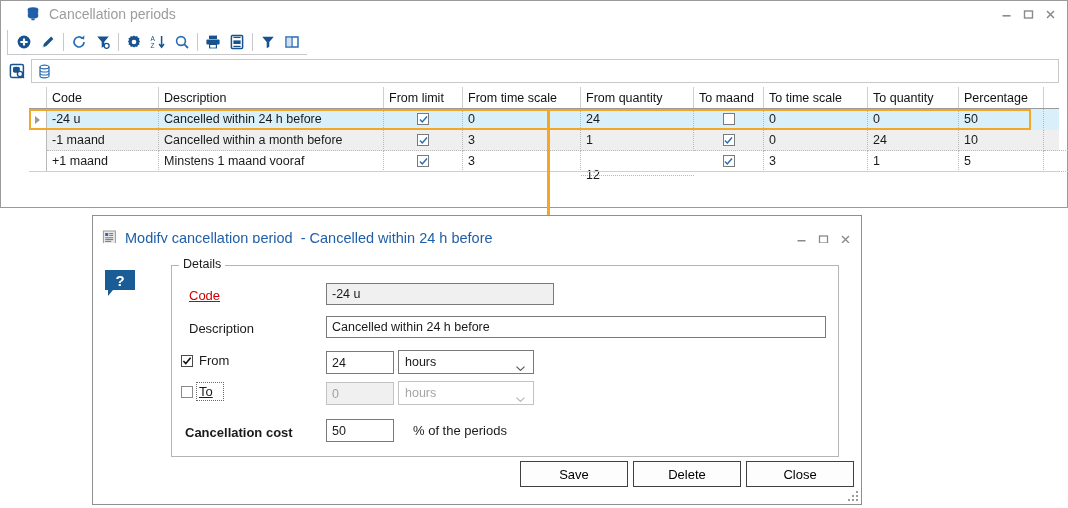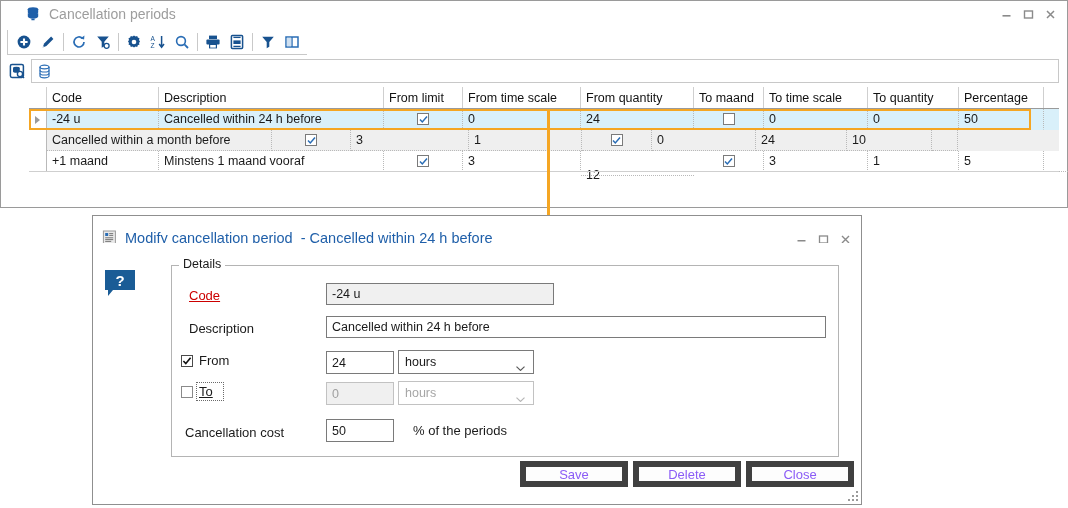--- a/index.html
+++ b/index.html
@@ -339,25 +339,25 @@
     position: absolute;
     left: 0; bottom: 0;
     width: 100%;
     height: 55px;
   }
   .btn {
     position: absolute;
     top: 12px;
     height: 26px;
     background: #fdfdfd;
-    border: 6px solid #404040;
+    border: 1px solid #404040;
     box-sizing: border-box;
     display: flex; align-items: center; justify-content: center;
     font-size: 13px;
-    color: #8b5cf6;
+    color: #000000;
     font-family: "Liberation Sans", sans-serif;
   }
   .grip {
     position: absolute;
     right: 3px; bottom: 3px;
     width: 12px; height: 12px;
   }
   .grip i {
     position: absolute;
     width: 2px; height: 2px;
@@ -546,20 +546,21 @@
               <span class="chk"></span>
             </span>
             <span class="cell" style="width: 104px; flex: 0 0 104px;">0</span>
             <span class="cell" style="width: 91px; flex: 0 0 91px;">0</span>
             <span class="cell" style="width: 85px; flex: 0 0 85px;">50</span>
             <span class="cell" style="width: 26px; flex: 0 0 26px;"></span>
             <span class="sel-outline" style="border-color: rgb(245, 166, 35);"></span>
           </div>
           <div class="grid-row row-alt">
             <span class="rowmarker"></span>
+            <span class="cell" style="width: 112px; flex: 0 0 112px;">-1 maand</span>
             <span class="cell" style="width: 225px; flex: 0 0 225px;">Cancelled within a month before</span>
             <span class="cell center" style="width: 79px; flex: 0 0 79px;">
               <span class="chk">
                 <svg width="9" height="9" viewBox="0 0 9 9">
                   <path d="M1 4.6 L3.3 7 L8 1.6" stroke="#2a6db5" stroke-width="1.5" fill="none"></path>
                 </svg>
               </span>
             </span>
             <span class="cell" style="width: 118px; flex: 0 0 118px;">3</span>
             <span class="cell" style="width: 113px; flex: 0 0 113px;">1</span>
@@ -678,21 +679,21 @@
       <span class="finput disabled" style="left:233px; top:139px; width:68px; height:23px;">0</span>
       <span class="fselect disabled" style="left:305px; top:138px; width:136px;">
         <span>hours</span>
         <span class="caret">
           <svg width="9" height="5" viewBox="0 0 9 5">
               <path d="M0.5 0.6 L4.5 4.4 L8.5 0.6" stroke="#b6b6b6" stroke-width="1.2" fill="none"></path>
             </svg>
         </span>
       </span>
 
-      <span class="flabel" style="left:92px; top:182px;">Cancellation cost</span>
+      <span class="flabel" style="left:92px; top:182px;font-weight:bold;">Cancellation cost</span>
       <span class="finput" style="left:233px; top:176px; width:68px; height:23px;">50</span>
       <span class="suffix" style="left:320px; top:180px;">% of the periods</span>
 
       <div class="dlg-buttons">
         <span class="btn" style="left:427px; width:108px;">Save</span>
         <span class="btn" style="left:540px; width:108px;">Delete</span>
         <span class="btn" style="left:653px; width:108px;">Close</span>
         <span class="grip">
           <i style="right:0;bottom:0;"></i>
             <i style="right:4px;bottom:0;"></i>

